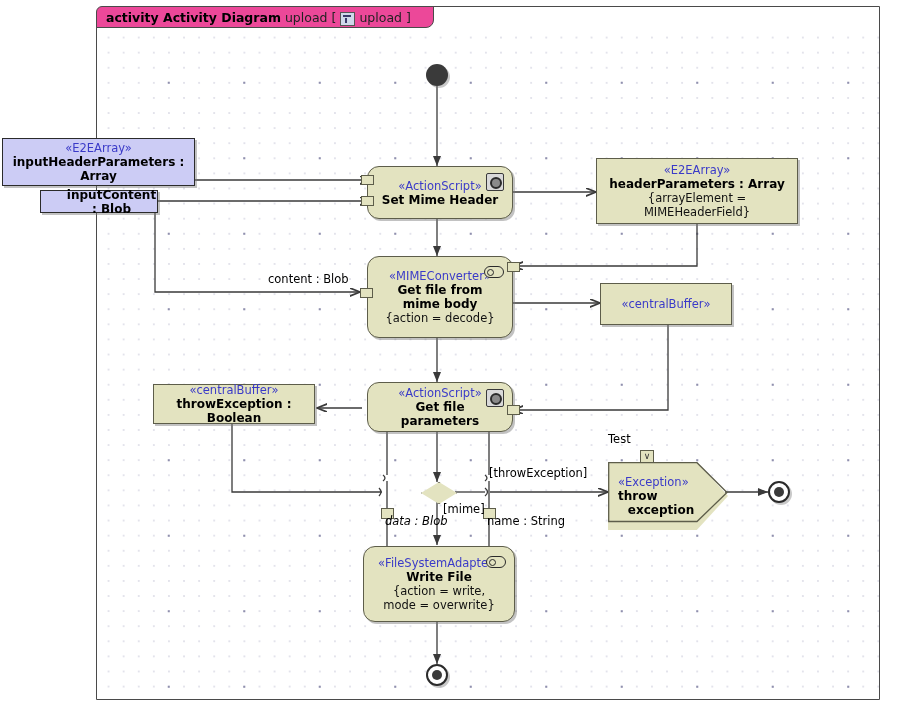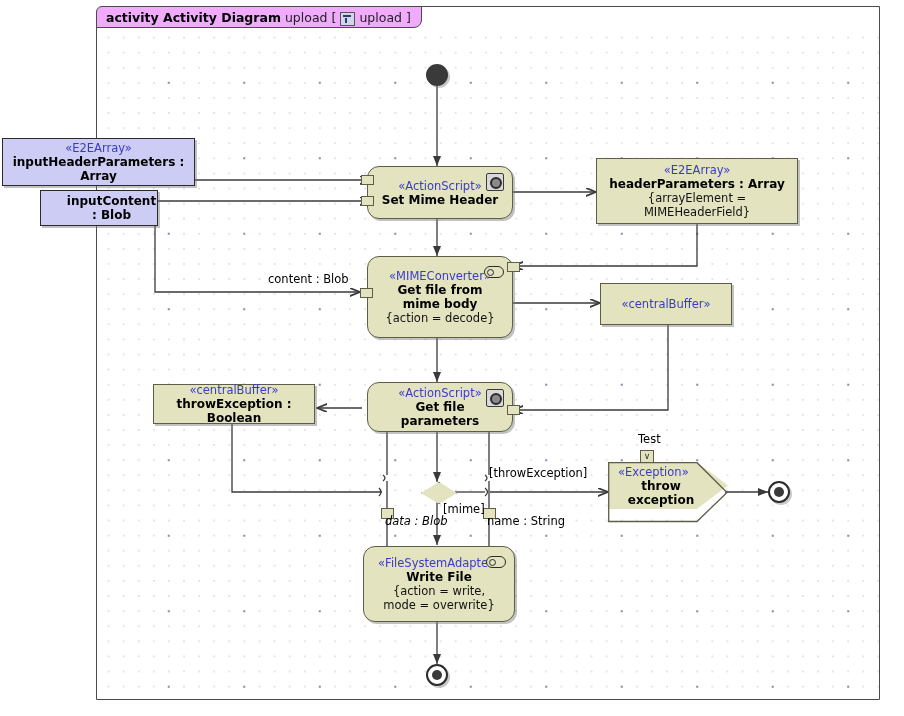--- a/index.html
+++ b/index.html
@@ -22,24 +22,24 @@
     background-image:
       radial-gradient(#9a9ab8 0.6px, transparent 0.7px),
       radial-gradient(#6f6f96 0.9px, transparent 1.0px);
     background-size:15.1px 15.1px, 75.5px 75.5px;
     background-position:4px 2px, 34px 17px;
     opacity:.85;
     pointer-events:none;
   }
   .frame-title{
     position:absolute;left:96px;top:6px;height:22px;
-    padding:2px 10px 0 9px;
+    padding:2px 22px 0 9px;
     border:1.5px solid #4a4a4a;border-bottom-width:1.5px;
     border-radius:6px 0 8px 0;
-    background:#f0abfc;
+    background:#ec4899;
     font-size:12.5px;color:#000;white-space:nowrap;
     line-height:18px;box-sizing:border-box;
     display:flex;align-items:center;gap:4px;
   }
   .frame-title .kw{font-weight:bold;}
   .frame-title .nm{font-weight:normal;color:#222;}
   .mini-icon{
     display:inline-block;width:13px;height:12px;
     border:1px solid #555;background:#cfd8ea;position:relative;top:1px;
   }
@@ -223,21 +223,21 @@
     </g>
   </svg>
 
   <div class="initial" style="left:426px;top:64px;"></div>
 
   <div class="param" style="left:2px;top:138px;width:193px;height:48px;">
     <div class="stereo">«E2EArray»</div>
     <div class="nname">inputHeaderParameters : Array</div>
   </div>
 
-  <div class="param" style="left:40px;top:190px;width:118px;height:36px;padding-left:25px;">
+  <div class="param" style="left:40px;top:190px;width:118px;height:23px;padding-left:25px;">
     <div class="nname">inputContent : Blob</div>
   </div>
 
   <div class="node action" style="left:367px;top:166px;width:146px;height:53px;">
     <div class="stereo">«ActionScript»</div>
     <div class="nname">Set Mime Header</div>
     <span class="icon-script"></span>
     <span class="pin" style="left:-7px;top:8px;"></span>
     <span class="pin" style="left:-7px;top:29px;"></span>
   </div>
@@ -276,25 +276,25 @@
   </div>
 
   <div class="decision" style="left:421px;top:482px;"></div>
 
   <span class="pin" style="left:381px;top:508px;width:13px;height:11px;"></span>
   <span class="pin" style="left:483px;top:508px;width:13px;height:11px;"></span>
 
   <div class="test-pin" style="left:640px;top:450px;">
     <span>∨</span>
   </div>
-  <div class="lbl" style="left:638px;top:433px;text-align:center;">Test</div>
-
-  <div class="exception" style="left:608px;top:462px;width:120px;height:47px;border:0;">
+  <div class="lbl" style="left:608px;top:433px;text-align:center;">Test</div>
+
+  <div class="exception" style="left:608px;top:462px;width:120px;height:68px;border:0;">
     <div class="stereo" style="text-align:left;">«Exception»</div>
-    <div class="nname" style="text-align:center;padding-right:24px;">throw</div>
+    <div class="nname" style="padding-right:24px;">throw</div>
     <div class="nname" style="text-align:center;padding-right:24px;">exception</div>
   </div>
   <svg class="exception-border" style="left:608px;top:462px;width:122px;height:62px;">
     <polygon points="0.7,0.7 89,0.7 119,30.5 89,59.5 0.7,59.5" fill="none" stroke="#5d5d4a" stroke-width="1.3"></polygon>
   </svg>
 
   <div class="node action" style="left:363px;top:546px;width:152px;height:76px;">
     <div class="stereo">«FileSystemAdapter»</div>
     <div class="nname">Write File</div>
     <div class="props">{action = write,</div>

